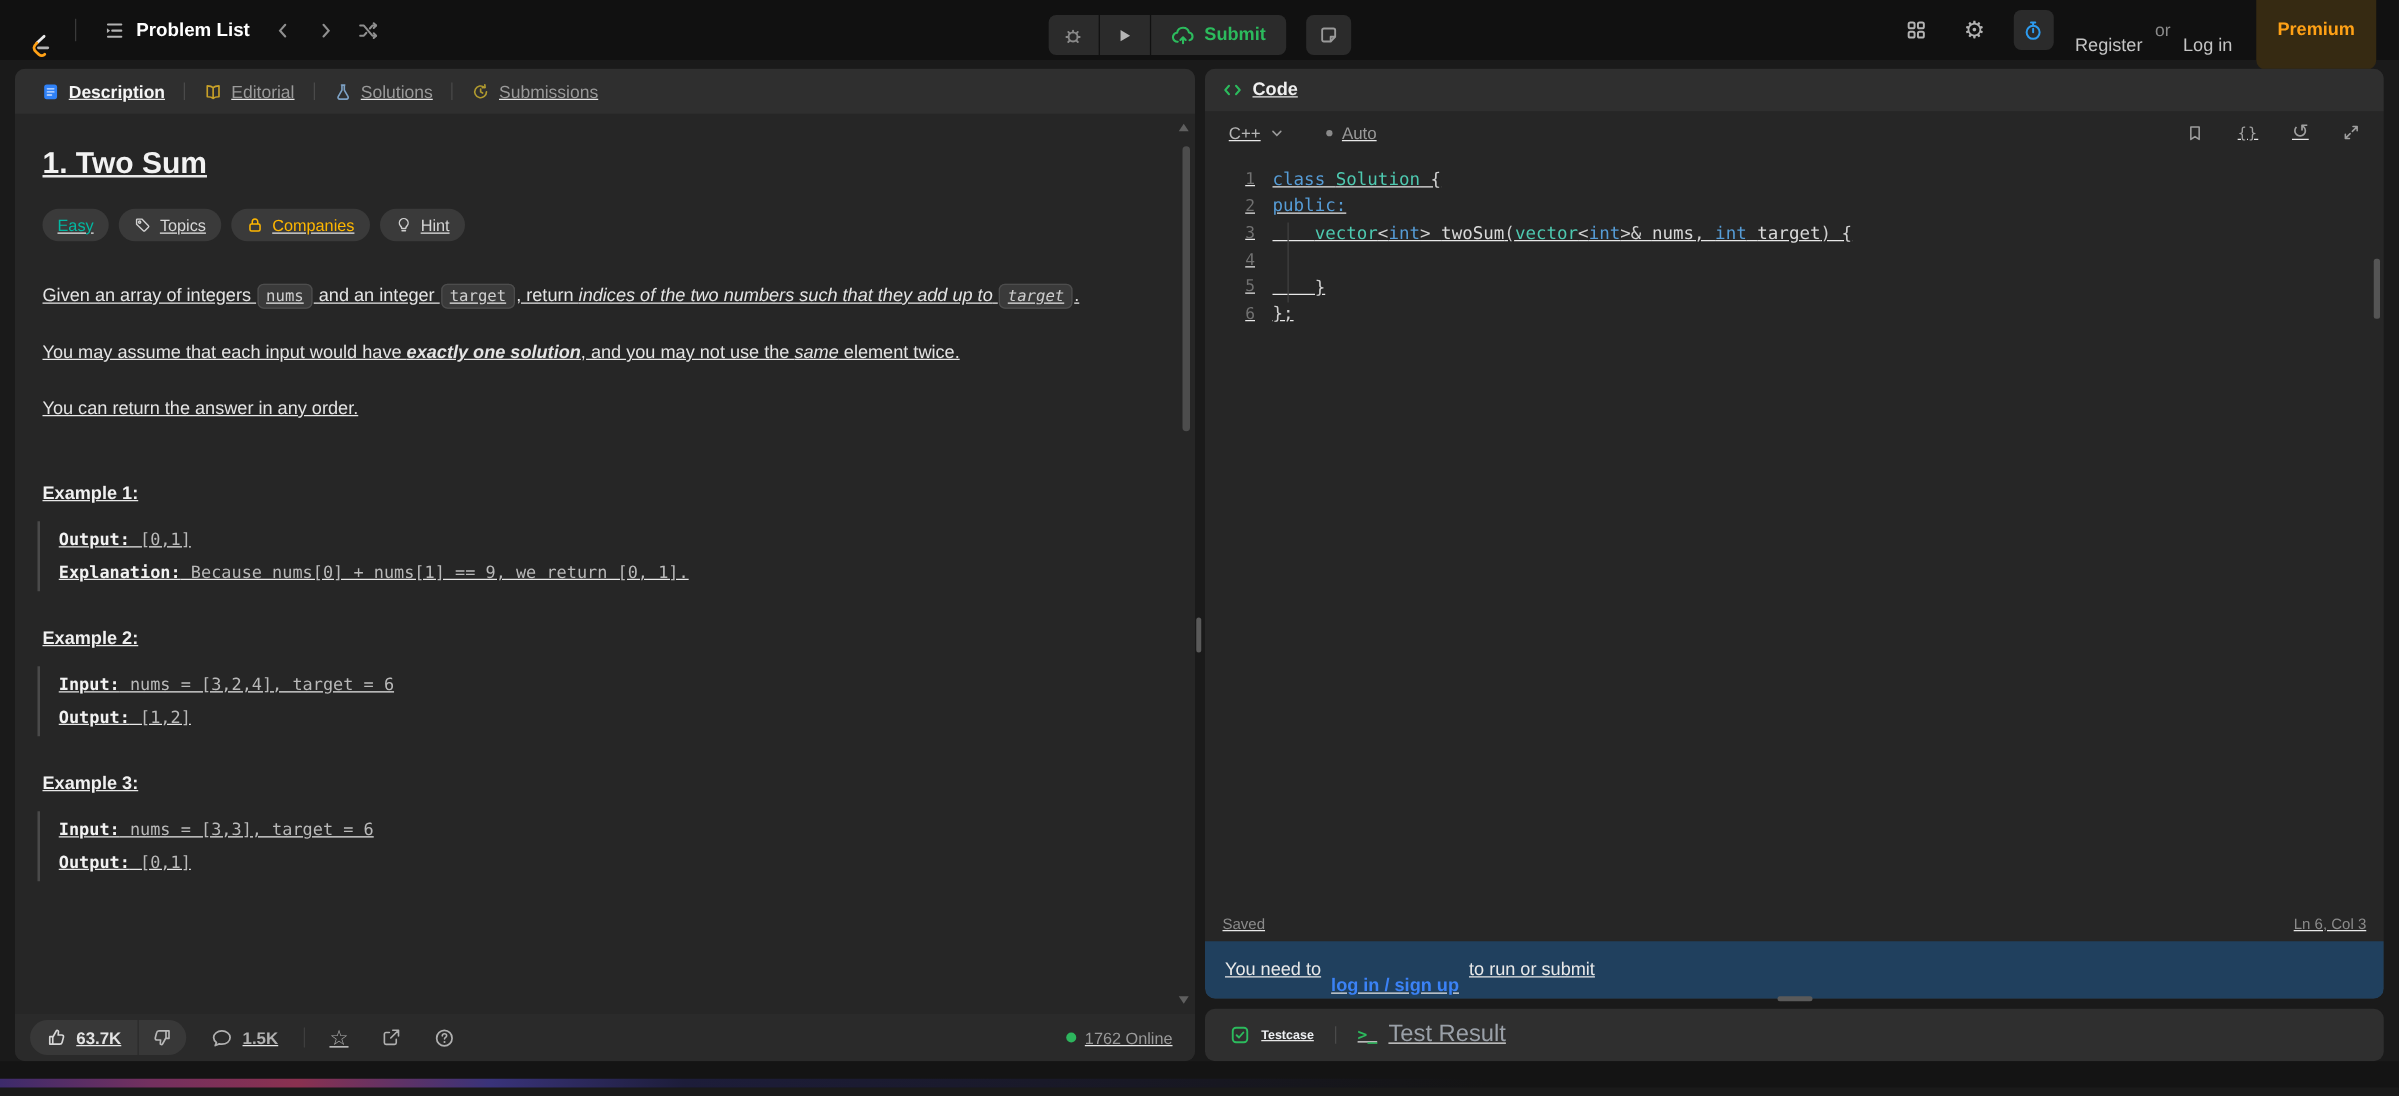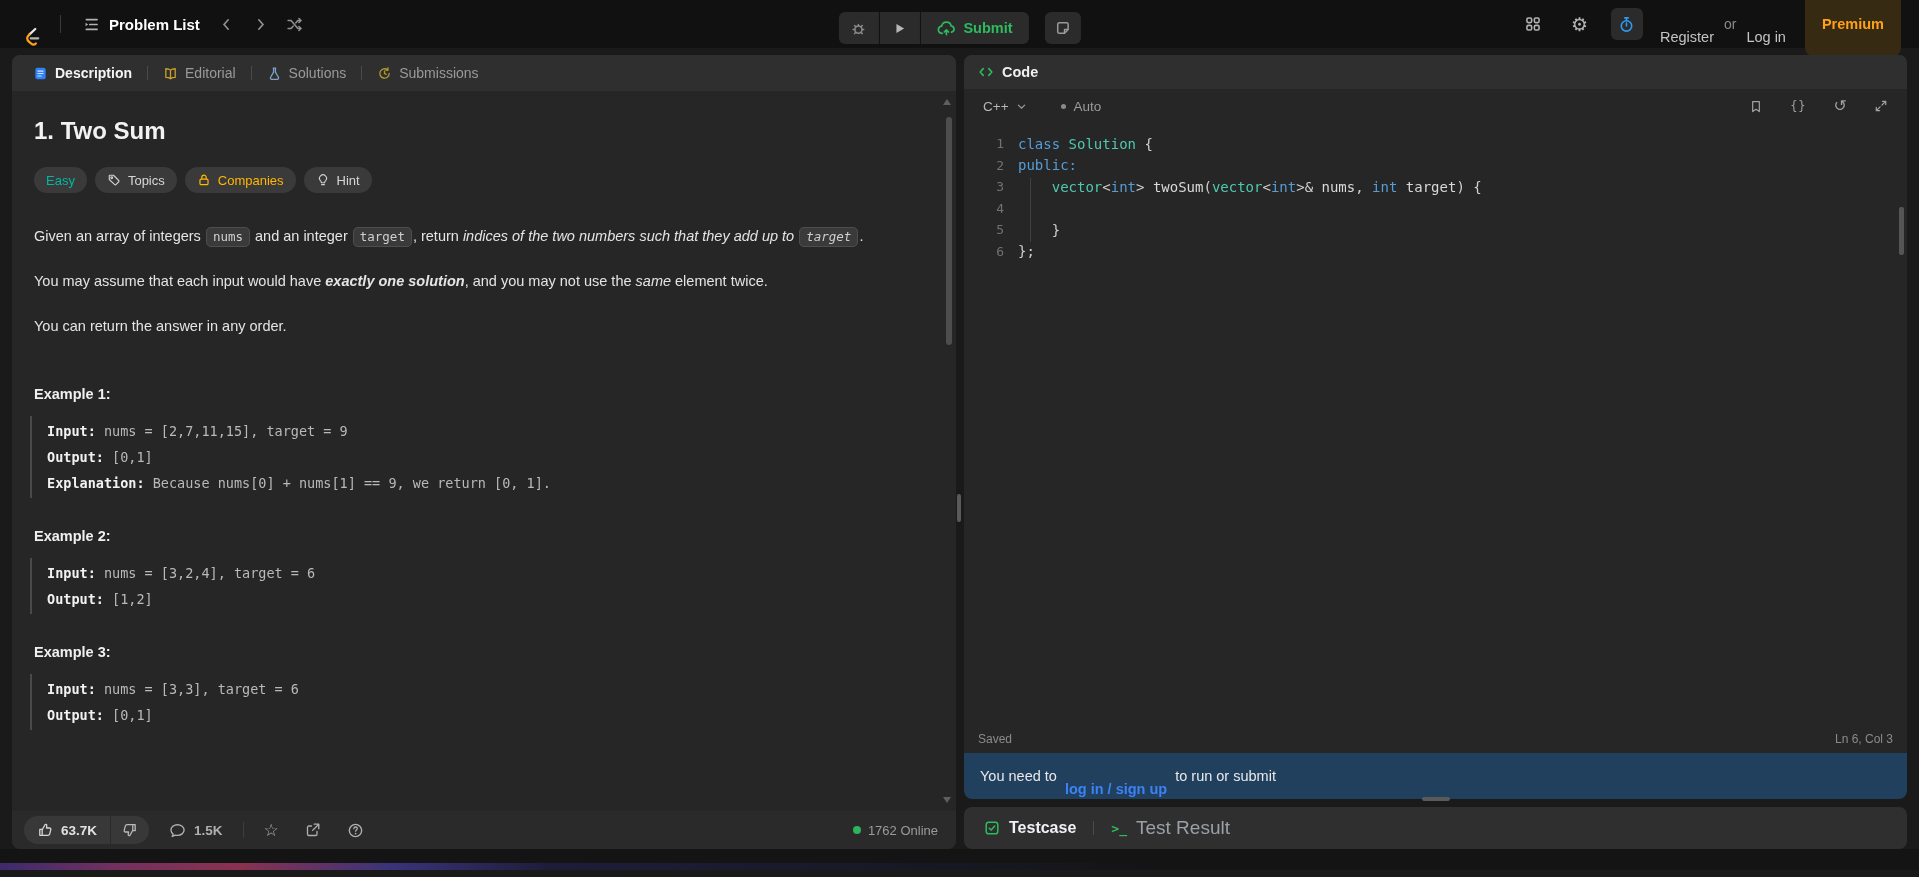--- a/index.html
+++ b/index.html
@@ -29,21 +29,21 @@
   .nav-right { margin-left:auto; display:flex; align-items:center; gap:17px; }
   .nav-right .plain-icon { background:none; border:none; color:#b3b3b3; display:flex; align-items:center; }
   .gear-glyph { font-size:19px; line-height:1; color:#b3b3b3; }
   .timer-btn { background:#2b2b2b; border:none; width:32px; height:32px; border-radius:6px; color:#2d9cf0; display:flex; align-items:center; justify-content:center; }
   .auth { display:flex; align-items:center; gap:10px; }
   .auth a { color:#c4c4c4; font-size:14.5px; text-decoration:none; }
   .auth .or { color:#8a8a8a; font-size:14px; }
   .premium-btn { background:#362a12; color:#ffa116; font-weight:700; font-size:14.5px; padding:24px 17px; border-radius:8px; border:none; margin-left:2px; }
 
   
-  .main { display:flex; gap:8px; padding:7px 12px 0; height:801px; position:relative; }
+  .main { display:flex; gap:8px; padding:7px 12px 0; height:801px; position:relative;text-decoration:underline; }
   .panel { background:#262626; border-radius:8px; }
   .left-panel { width:944px; flex:none; display:flex; flex-direction:column; overflow:hidden; }
   .right-col { flex:1; display:flex; flex-direction:column; gap:8px; position:relative; min-width:0; }
 
   
   .tabbar { height:36px; background:#2f2f2f; display:flex; align-items:center; padding:0 14px; flex:none; gap:4px; }
   .tab { display:flex; align-items:center; gap:7px; font-size:14px; color:#9a9a9a; padding:0 7px; background:none; border:none; }
   .tab.active { color:#f5f5f5; font-weight:700; }
   .tab-sep { width:1px; height:14px; background:#4a4a4a; margin:0 4px; }
   .content { flex:1; padding:0 22px; position:relative; overflow:hidden; }
@@ -100,21 +100,21 @@
   .tok-id { color:#d9d9d9; }
   .indent-guide { position:absolute; left:66px; top:55px; width:1px; height:64px; background:#404040; }
   .ed-thumb { position:absolute; top:84px; right:3px; width:5px; height:48px; background:#555555; border-radius:2px; }
   .statusbar { height:28px; display:flex; align-items:center; justify-content:space-between; padding:0 14px; color:#8b8b8b; font-size:12px; flex:none; }
   .login-banner { height:46px; background:#20405e; border-radius:0 0 8px 8px; display:flex; align-items:center; padding:0 16px; gap:8px; font-size:14.5px; color:#e9e9e9; flex:none; }
   .banner-link { color:#3b82f6; font-weight:700; text-decoration:none; }
 
   
   .console-panel { height:42px; background:#2f2f2f; border-radius:8px; display:flex; align-items:center; padding:0 14px; gap:11px; flex:none; }
   .console-tab { display:flex; align-items:center; gap:9px; background:none; border:none; }
-  .console-label { font-weight:700; font-size:16px; color:#eff1f4; }
+  .console-label { font-weight:700; font-size:10px; color:#eff1f4; }
   .console-sep { width:1px; height:14px; background:#4a4a4a; }
   .term-glyph { color:#2cbb5d; font-family:"DejaVu Sans Mono", monospace; font-weight:700; font-size:13px; }
   .result-label { color:#9aa0a8; font-size:19px; }
 
   
   .v-handle { position:absolute; left:957px; top:446px; width:4px; height:28px; background:#5a5a5a; border-radius:2px; }
   .h-handle { position:absolute; bottom:48px; left:50%; transform:translateX(-50%); width:28px; height:4px; background:#5a5a5a; border-radius:2px; }
   .bottom-bar { height:21px; position:relative; background:#141414; }
   .gradient-sliver { position:absolute; left:0; bottom:0; width:62%; height:7px;
     background:linear-gradient(90deg,#3d2b6b 0%,#73305f 10%,#8a3150 20%,#39337a 33%,#1d1d3a 46%,rgba(20,20,20,0) 100%); }
@@ -325,21 +325,20 @@
         <p class="statement">
           <span>You may assume that each input would have </span><span class="strong-em">exactly one solution</span><span>, and you may not use the </span><span class="em">same</span><span> element twice.</span>
         </p>
 
         <p class="statement">You can return the answer in any order.</p>
 
         <div class="spacer"></div>
 
         <p class="example-label">Example 1:</p>
         <div class="example-block">
-          <div><span class="k">Input:</span><span class="v"> nums = [2,7,11,15], target = 9</span></div>
           <div><span class="k">Output:</span><span class="v"> [0,1]</span></div>
           <div><span class="k">Explanation:</span><span class="v"> Because nums[0] + nums[1] == 9, we return [0, 1].</span></div>
         </div>
 
         <p class="example-label">Example 2:</p>
         <div class="example-block">
           <div><span class="k">Input:</span><span class="v"> nums = [3,2,4], target = 6</span></div>
           <div><span class="k">Output:</span><span class="v"> [1,2]</span></div>
         </div>
 

